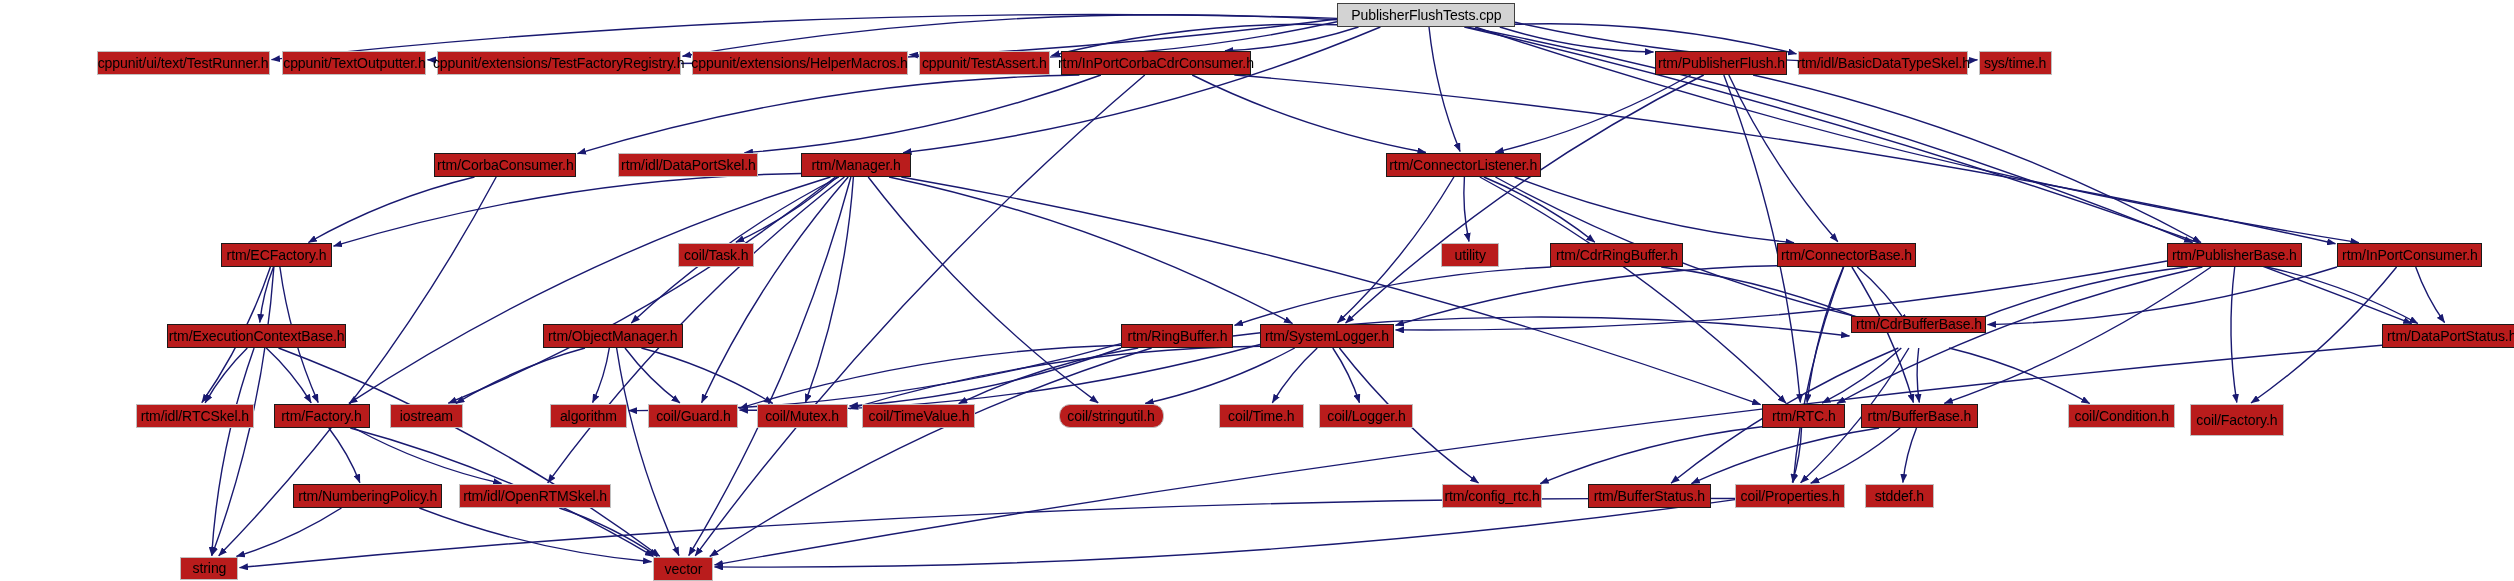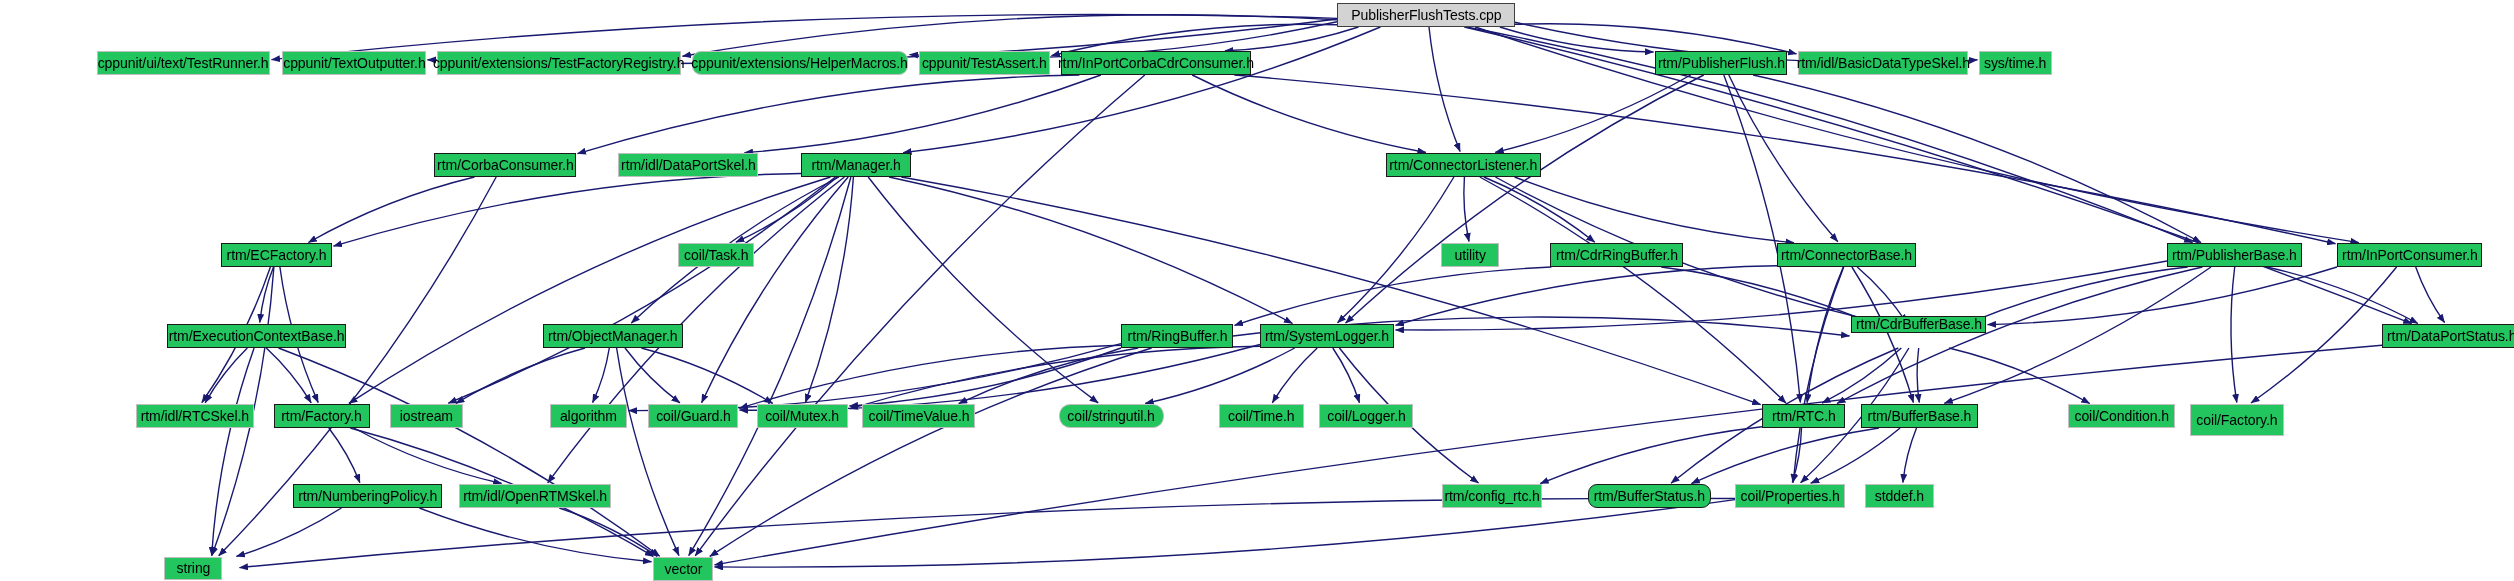--- a/index.html
+++ b/index.html
@@ -22,21 +22,21 @@
     width: 2514px;
     height: 581px;
     pointer-events: none;
   }
   .node {
     position: absolute;
     box-sizing: border-box;
     display: flex;
     align-items: center;
     justify-content: center;
-    background: #22c55e;
+    background: #b91c1c;
     border: 1px solid #c0c0c0;
     color: #000000;
     font-size: 14.5px;
     line-height: 1;
     white-space: nowrap;
     letter-spacing: -0.1px;
   }
   .node.root {
     background: #d3d3d3;
     border: 1px solid #404040;
@@ -172,21 +172,21 @@
       </div>
       <div class="node" style="left: 97px; top: 51px; width: 173px; height: 24px;">
         <span class="node-label">cppunit/ui/text/TestRunner.h</span>
       </div>
       <div class="node" style="left: 282px; top: 51px; width: 144px; height: 24px;">
         <span class="node-label">cppunit/TextOutputter.h</span>
       </div>
       <div class="node" style="left: 437px; top: 51px; width: 244px; height: 24px;">
         <span class="node-label">cppunit/extensions/TestFactoryRegistry.h</span>
       </div>
-      <div class="node" style="left: 692px; top: 51px; width: 216px; height: 24px; border-radius: 9px;">
+      <div class="node" style="left: 692px; top: 51px; width: 216px; height: 24px;">
         <span class="node-label">cppunit/extensions/HelperMacros.h</span>
       </div>
       <div class="node" style="left: 919px; top: 51px; width: 131px; height: 24px;">
         <span class="node-label">cppunit/TestAssert.h</span>
       </div>
       <div class="node bold" style="left: 1061px; top: 51px; width: 190px; height: 24px;">
         <span class="node-label">rtm/InPortCorbaCdrConsumer.h</span>
       </div>
       <div class="node bold" style="left: 1655px; top: 51px; width: 132px; height: 24px;">
         <span class="node-label">rtm/PublisherFlush.h</span>
@@ -292,29 +292,29 @@
       </div>
       <div class="node bold" style="left: 293px; top: 484px; width: 149px; height: 24px;">
         <span class="node-label">rtm/NumberingPolicy.h</span>
       </div>
       <div class="node" style="left: 459px; top: 484px; width: 152px; height: 24px;">
         <span class="node-label">rtm/idl/OpenRTMSkel.h</span>
       </div>
       <div class="node" style="left: 1442px; top: 484px; width: 100px; height: 24px;">
         <span class="node-label">rtm/config_rtc.h</span>
       </div>
-      <div class="node bold" style="left: 1588px; top: 484px; width: 123px; height: 24px; border-radius: 9px;">
+      <div class="node bold" style="left: 1588px; top: 484px; width: 123px; height: 24px;">
         <span class="node-label">rtm/BufferStatus.h</span>
       </div>
       <div class="node" style="left: 1735px; top: 484px; width: 110px; height: 24px;">
         <span class="node-label">coil/Properties.h</span>
       </div>
       <div class="node" style="left: 1865px; top: 484px; width: 69px; height: 24px;">
         <span class="node-label">stddef.h</span>
       </div>
-      <div class="node" style="left: 164px; top: 557px; width: 58px; height: 23px;">
+      <div class="node" style="left: 180px; top: 557px; width: 58px; height: 23px;">
         <span class="node-label">string</span>
       </div>
       <div class="node" style="left: 653px; top: 557px; width: 60px; height: 24px;">
         <span class="node-label">vector</span>
       </div>
     </div>
 </div>
 
 </body></html>

